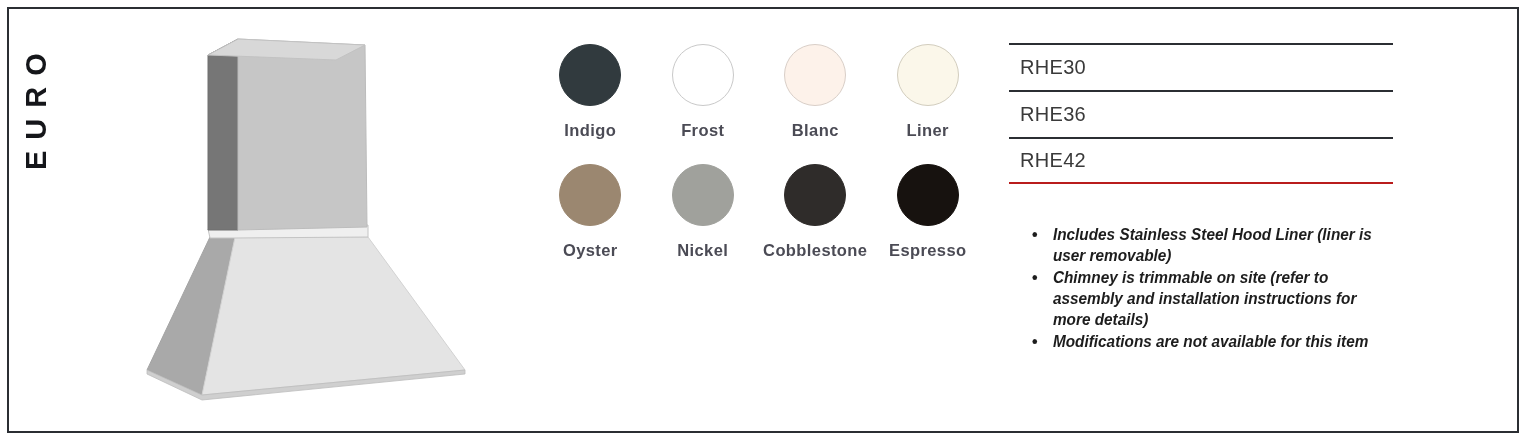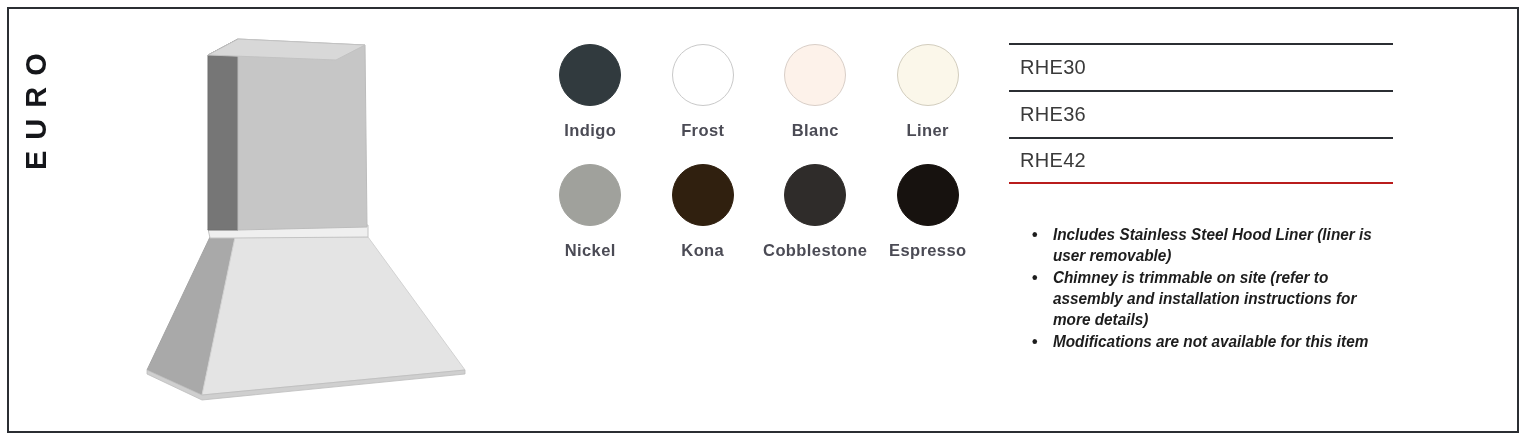--- a/index.html
+++ b/index.html
@@ -182,26 +182,26 @@
     </div>
     <div class="swatch-cell">
       <div class="swatch-dot" style="background: rgb(253, 242, 234); border: 1px solid rgb(217, 207, 200);"></div>
       <div class="swatch-label">Blanc</div>
     </div>
     <div class="swatch-cell">
       <div class="swatch-dot" style="background: rgb(251, 247, 234); border: 1px solid rgb(210, 205, 190);"></div>
       <div class="swatch-label">Liner</div>
     </div>
     <div class="swatch-cell">
+      <div class="swatch-dot" style="background: rgb(155, 135, 112); border: 1px solid rgb(155, 135, 112);"></div>
+      <div class="swatch-label">Oyster</div>
+    </div>
+    <div class="swatch-cell">
       <div class="swatch-dot" style="background: rgb(160, 161, 156); border: 1px solid rgb(160, 161, 156);"></div>
       <div class="swatch-label">Nickel</div>
-    </div>
-    <div class="swatch-cell">
-      <div class="swatch-dot" style="background: rgb(48, 32, 15); border: 1px solid rgb(48, 32, 15);"></div>
-      <div class="swatch-label">Kona</div>
     </div>
     <div class="swatch-cell">
       <div class="swatch-dot" style="background: rgb(47, 44, 42); border: 1px solid rgb(47, 44, 42);"></div>
       <div class="swatch-label">Cobblestone</div>
     </div>
     <div class="swatch-cell">
       <div class="swatch-dot" style="background: rgb(23, 18, 15); border: 1px solid rgb(23, 18, 15);"></div>
       <div class="swatch-label">Espresso</div>
     </div>
   </div>

